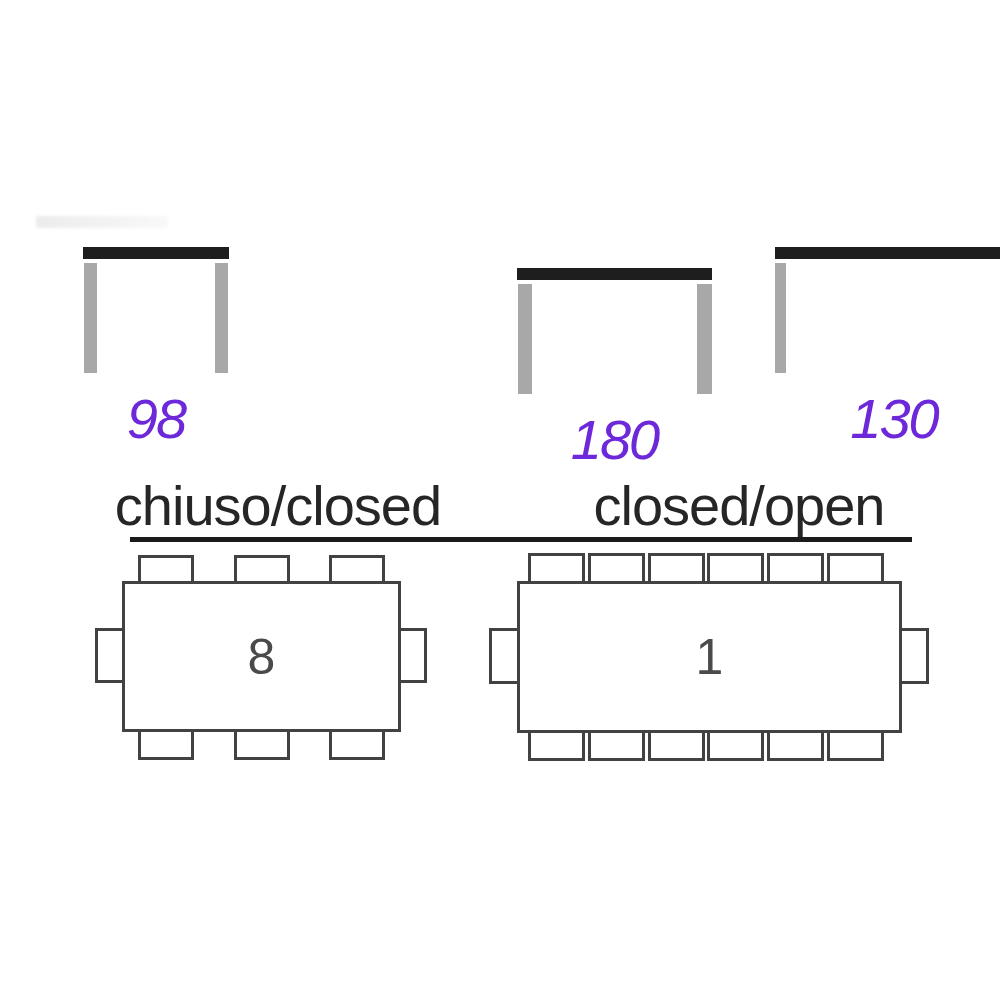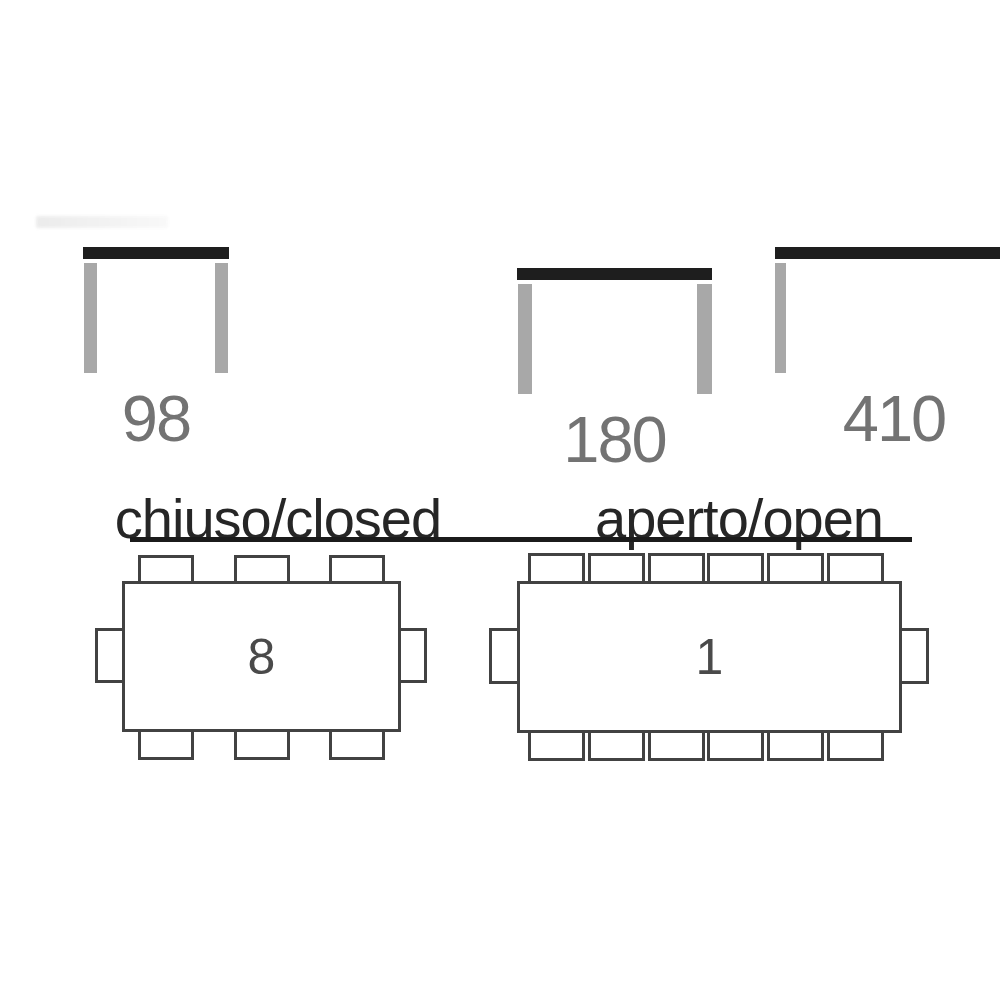--- a/index.html
+++ b/index.html
@@ -10,38 +10,38 @@
   .abs{position:absolute;}
 
   
   .size-icon{position:absolute;top:231px;height:215px;}
   .size-icon .bar{position:absolute;top:0;left:0;right:0;height:12px;}
   .size-icon .leg{position:absolute;top:16px;width:13px;height:110px;}
   .bar.hi, .leg.hi{background:#1e1e1e;}
   .bar.mut, .leg.mut{background:#a8a8a8;}
   .size-icon .caption{
     position:absolute;top:127px;left:50%;transform:translateX(-50%);
-    font-size:65px;line-height:90px;color:#737373;letter-spacing:-2px;white-space:nowrap;
+    font-size:56px;line-height:90px;color:#6d28d9;letter-spacing:-2px;white-space:nowrap;font-style:italic;
   }
   .s0{left:43px;width:146px;}  .s0 .leg.l{left:1px;}   .s0 .leg.r{left:132px;}
   .s1{left:265px;width:145px;} .s1 .leg.l{left:0;}     .s1 .leg.r{left:132px;}
   .s2{left:477px;width:195px;margin-top:37px;} .s2 .leg.l{left:1px;width:14px;} .s2 .leg.r{left:180px;width:15px;}
   .s3{left:735px;width:238px;} .s3 .leg.l{left:0;width:11px;}
 
   
   .smudge{
     left:36px;top:216px;width:132px;height:12px;
     background:linear-gradient(to right,#dcdcdc,#f4f4f4);
     opacity:.55;filter:blur(1.5px);border-radius:2px;
   }
 
   
   .config-label{
     top:477px;transform:translateX(-50%);
-    font-size:56px;line-height:58px;color:#262626;letter-spacing:-1px;white-space:nowrap;margin-top:13px;
+    font-size:56px;line-height:58px;color:#262626;letter-spacing:-1px;white-space:nowrap;
   }
   .config-label.closed{left:278px;}
   .config-label.open{left:739px;}
   .divider{left:130px;top:537px;width:782px;height:5px;background:#1b1b1b;}
 
   
   .table-top{
     background:#ffffff;border:3px solid #424242;z-index:2;box-sizing:border-box;
     display:flex;align-items:center;justify-content:center;
   }
@@ -85,25 +85,25 @@
     <div class="bar hi"></div>
     <div class="leg l mut"></div>
     <div class="leg r mut"></div>
     <figcaption class="caption">180</figcaption>
   </figure>
 
   <figure class="size-icon s3">
     <div class="bar hi"></div>
     <div class="leg l mut"></div>
 
-    <figcaption class="caption">410</figcaption>
+    <figcaption class="caption">130</figcaption>
   </figure>
 
   <div class="abs config-label closed">chiuso/closed</div>
-  <div class="abs config-label open">aperto/open</div>
+  <div class="abs config-label open">closed/open</div>
   <div class="abs divider"></div>
 
   <div class="abs chair-row closed-row-top">
       <div class="chair"></div>
       <div class="chair"></div>
       <div class="chair"></div>
     </div>
   <div class="abs chair-row closed-row-bottom">
       <div class="chair"></div>
       <div class="chair"></div>

